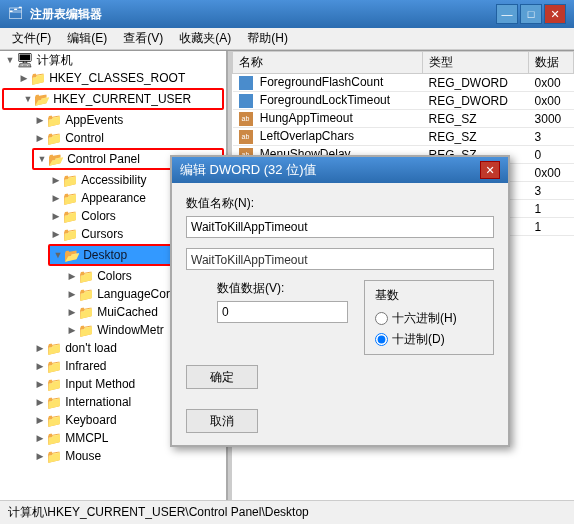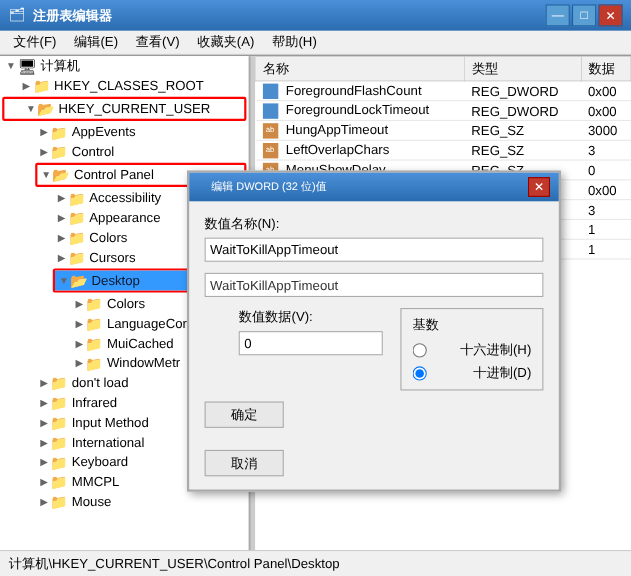--- a/index.html
+++ b/index.html
@@ -136,40 +136,40 @@
       pointer-events: all;
     }
     .dialog-title-bar {
       background: linear-gradient(to bottom, #4a90d9, #2b6cb0);
       color: white;
       height: 26px;
       display: flex;
       align-items: center;
       padding: 0 8px;
     }
-    .dialog-title-text { flex: 1; font-size: 10px; margin-left: 12px; }
+    .dialog-title-text { flex: 1; font-size: 13px; }
     .dialog-close-btn {
       width: 20px; height: 18px; background: #c0392b;
       border: 1px solid #900; color: white;
       display: flex; align-items: center; justify-content: center;
       cursor: pointer; font-size: 11px;
     }
     .dialog-body { padding: 12px 14px; }
     .dialog-label { font-size: 12px; margin-bottom: 4px; }
     .dialog-input {
       width: 100%; height: 22px; border: 1px solid #aaa;
       padding: 2px 4px; font-size: 12px; background: white;
       margin-bottom: 10px;
     }
     .dialog-row { display: flex; gap: 16px; align-items: flex-start; margin-bottom: 10px; margin-left: 31px; }
     .dialog-value-section { flex: 1; }
     .dialog-base-section { width: 130px; }
     .dialog-base-title { font-size: 12px; margin-bottom: 6px; }
     .radio-group { display: flex; flex-direction: column; gap: 4px; }
-    .radio-item { display: flex; align-items: center; gap: 4px; font-size: 12px; justify-content: space-between; }
+    .radio-item { display: flex; align-items: center; gap: 4px; font-size: 12px; }
     .radio-item input[type=radio] { margin: 0; }
     .dialog-buttons { display: flex; justify-content: center; gap: 20px; margin-top: 8px; flex-direction: column; }
     .dialog-btn {
       width: 72px; height: 24px; background: #e8e8e8;
       border: 1px solid #aaa; font-size: 12px; cursor: pointer;
       display: flex; align-items: center; justify-content: center;
     }
   </style>
 </head>
 <body>

